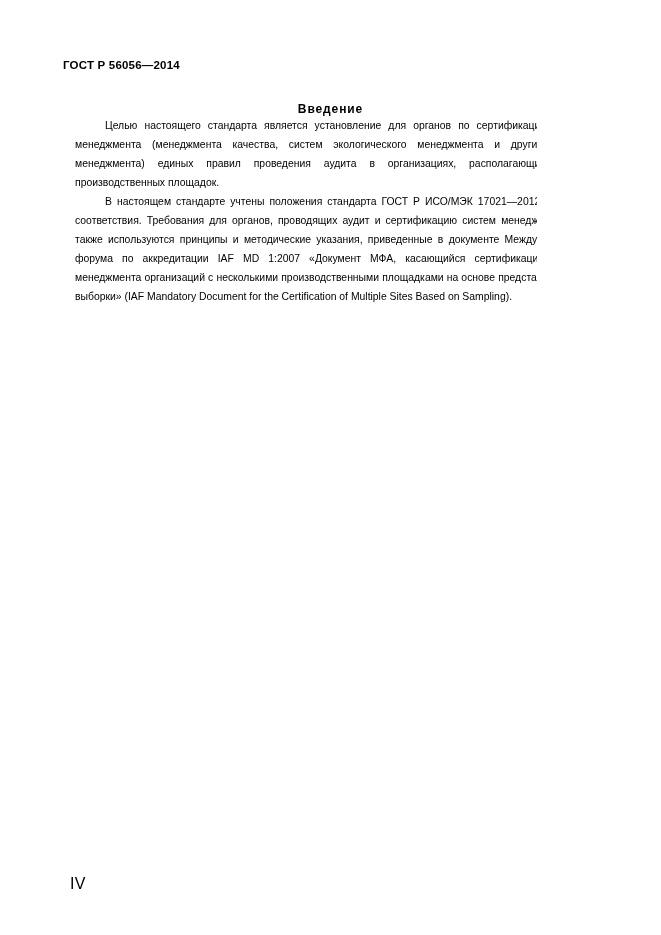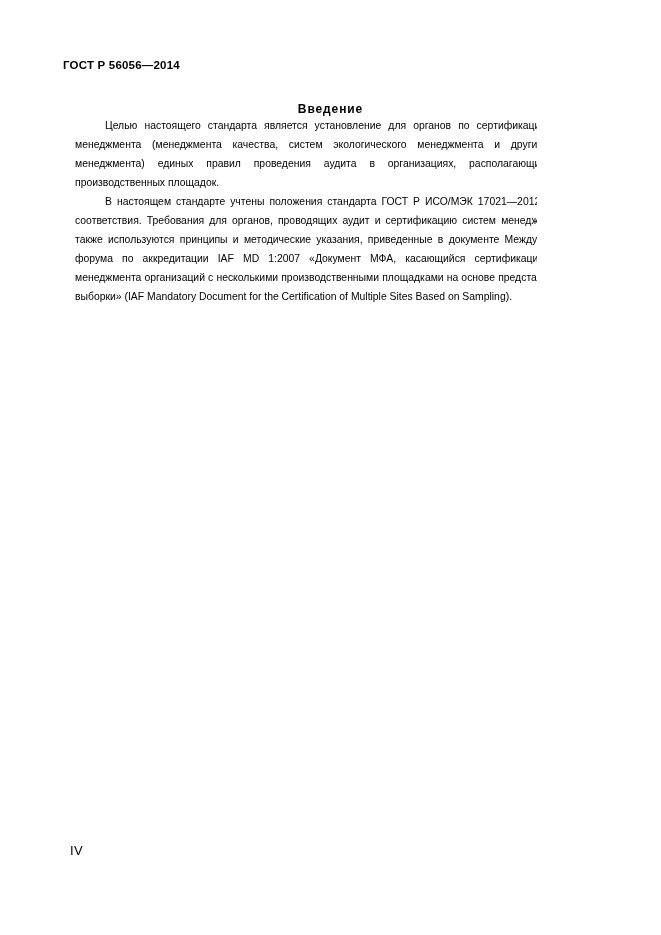--- a/index.html
+++ b/index.html
@@ -46,23 +46,23 @@
     line-height: 19px;
     text-align: justify;
     text-justify: inter-word;
   }
   .body-text p {
     margin: 0;
     text-indent: 30px;
   }
   .page-number {
     position: absolute;
-    top: 843px;
+    top: 875px;
     left: 70px;
-    font-size: 13px;
+    font-size: 16px;
     letter-spacing: 0.3px;
   }
 </style>
 </head>
 <body>
 
 <div class="page">
 
   <div class="doc-header">ГОСТ Р 56056—2014</div>
 

